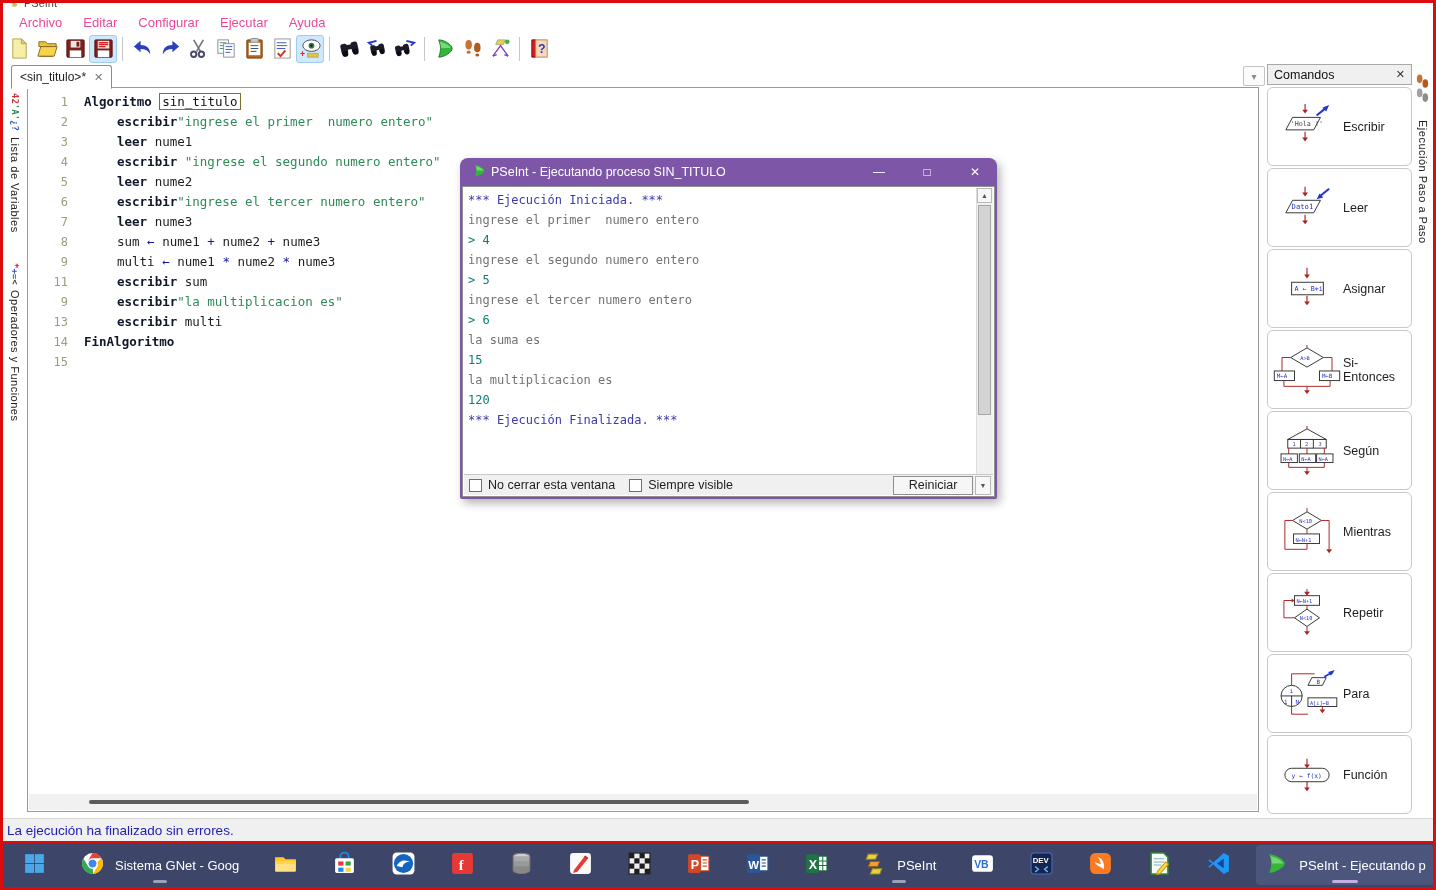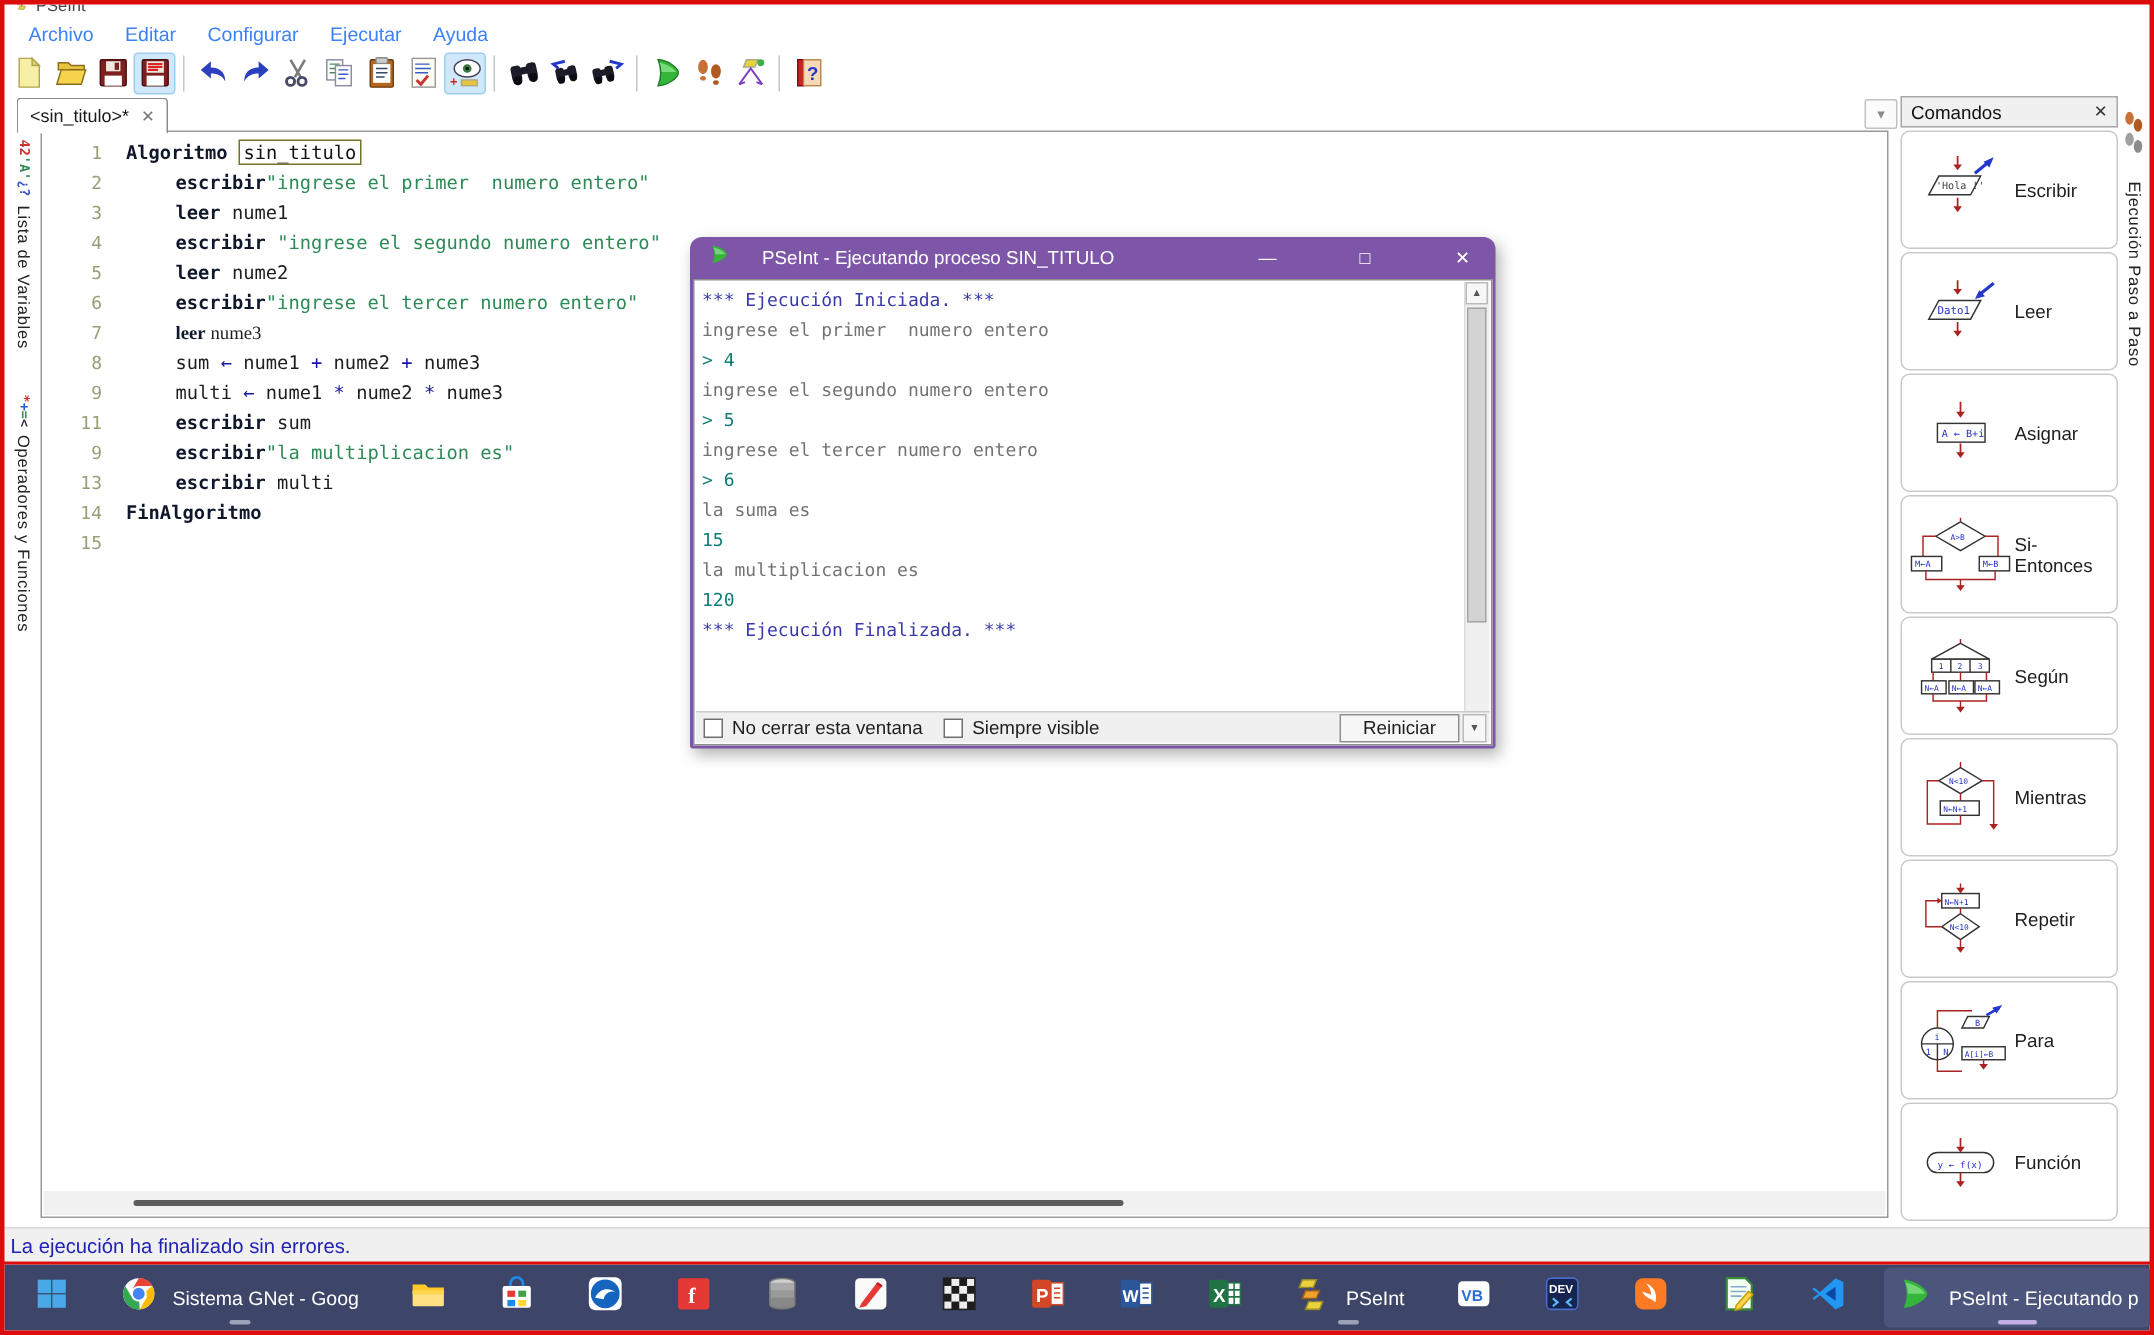--- a/index.html
+++ b/index.html
@@ -12,21 +12,21 @@
   .red.bottom{bottom:0;left:0;right:0;height:3px}
   .red.abovetask{top:841px;left:0;right:0;height:2px}
 
   
   .titlestrip{position:absolute;top:3px;left:3px;right:3px;height:9px;background:#fff;overflow:hidden}
   .titlestrip .inner{position:absolute;top:-6px;left:6px;display:flex;gap:5px;align-items:center;font-size:11px;color:#444}
   .titlestrip svg{width:10px;height:10px}
 
   
   .menubar{position:absolute;top:12px;left:3px;right:3px;height:21px;background:#fff;display:flex;align-items:center;padding-left:6px}
-  .mi{font-size:13px;color:#3b82f6;padding:2px 11px 2px 10px;cursor:default}
+  .mi{font-size:13px;color:#ec4899;padding:2px 11px 2px 10px;cursor:default}
 
   
   .toolbar{position:absolute;top:33px;left:3px;height:31px;display:flex;align-items:center;padding-left:2px;background:#fff}
   .tb{width:28px;height:28px;display:flex;align-items:center;justify-content:center;border-radius:3px;box-sizing:border-box}
   .tb svg{width:23px;height:23px}
   .tb.hl{background:#cfe8fb;border:1px solid #9ecdf0}
   .tbsep{width:1px;height:24px;background:#c6c6c6;margin:0 5px}
 
   
   .tab{position:absolute;left:11px;top:65px;height:22px;background:#fff;border:1px solid #8d8d8d;border-bottom:1px solid #fff;
@@ -68,21 +68,21 @@
   .cmd-icon svg{width:68px;height:50px}
   .cmd-label{font-size:12.5px;color:#1e1e1e}
 
   
   .rightrail{position:absolute;right:3px;top:64px;width:21px;height:750px;background:#fff;display:flex;flex-direction:column;align-items:center;padding-top:10px;box-sizing:border-box;gap:8px}
   .rightrail svg{width:15px;height:34px}
 
   
   .dialog{position:absolute;left:460px;top:158px;width:537px;height:341px;background:#7d56a8;border-radius:8px 8px 2px 2px;
     box-shadow:3px 4px 10px rgba(0,0,0,.3);z-index:20}
-  .dlg-title{height:28px;display:flex;align-items:center;padding:0 0 0 12px;gap:21px}
+  .dlg-title{height:28px;display:flex;align-items:center;padding:0 0 0 12px;gap:4px}
   .dlg-title svg{width:15px;height:15px}
   .dlg-title .txt{color:#fff;font-size:12.5px;flex:1}
   .dlg-btn{width:44px;height:28px;color:#fff;display:flex;align-items:center;justify-content:center;font-size:12px}
   .dlg-inner{position:absolute;top:28px;left:2px;right:2px;bottom:2px;background:#fff;border:1px solid #8f8f8f;box-sizing:border-box}
   .console{position:absolute;top:3px;left:5px;right:20px;bottom:23px;font-family:"DejaVu Sans Mono",monospace;font-size:12px;line-height:20px;white-space:pre;overflow:hidden}
   .c-system{color:#3939ac}
   .c-output{color:#737373}
   .c-input{color:#0e7d74}
   .vscroll{position:absolute;top:1px;right:1px;width:16px;bottom:22px;background:#f0f0f0;border-left:1px solid #dcdcdc}
   .varrow{position:absolute;left:0;width:15px;height:15px;background:#f7f7f7;border:1px solid #b9b9b9;box-sizing:border-box;
@@ -308,21 +308,21 @@
     </div>
 
   <div class="editor">
     <div class="codelines" id="codelines">
         <div class="codeline"><span class="gutter-num">1</span><span style="padding-left: 0px;"><span class="seg-kw">Algoritmo</span><span class="seg-pl"> </span><span class="seg-box">sin_titulo</span></span></div>
         <div class="codeline"><span class="gutter-num">2</span><span style="padding-left: 33px;"><span class="seg-kw">escribir</span><span class="seg-str">"ingrese el primer  numero entero"</span></span></div>
         <div class="codeline"><span class="gutter-num">3</span><span style="padding-left: 33px;"><span class="seg-kw">leer</span><span class="seg-pl"> nume1</span></span></div>
         <div class="codeline"><span class="gutter-num">4</span><span style="padding-left: 33px;"><span class="seg-kw">escribir</span><span class="seg-pl"> </span><span class="seg-str">"ingrese el segundo numero entero"</span></span></div>
         <div class="codeline"><span class="gutter-num">5</span><span style="padding-left: 33px;"><span class="seg-kw">leer</span><span class="seg-pl"> nume2</span></span></div>
         <div class="codeline"><span class="gutter-num">6</span><span style="padding-left: 33px;"><span class="seg-kw">escribir</span><span class="seg-str">"ingrese el tercer numero entero"</span></span></div>
-        <div class="codeline"><span class="gutter-num">7</span><span style="padding-left: 33px; font-family: Liberation Serif, serif;"><span class="seg-kw">leer</span><span class="seg-pl"> nume3</span></span></div>
+        <div class="codeline"><span class="gutter-num">7</span><span style="padding-left: 33px;"><span class="seg-kw">leer</span><span class="seg-pl"> nume3</span></span></div>
         <div class="codeline"><span class="gutter-num">8</span><span style="padding-left: 33px;"><span class="seg-pl">sum </span><span class="seg-op">←</span><span class="seg-pl"> nume1 </span><span class="seg-op">+</span><span class="seg-pl"> nume2 </span><span class="seg-op">+</span><span class="seg-pl"> nume3</span></span></div>
         <div class="codeline"><span class="gutter-num">9</span><span style="padding-left: 33px;"><span class="seg-pl">multi </span><span class="seg-op">←</span><span class="seg-pl"> nume1 </span><span class="seg-op">*</span><span class="seg-pl"> nume2 </span><span class="seg-op">*</span><span class="seg-pl"> nume3</span></span></div>
         <div class="codeline"><span class="gutter-num">11</span><span style="padding-left: 33px;"><span class="seg-kw">escribir</span><span class="seg-pl"> sum</span></span></div>
         <div class="codeline"><span class="gutter-num">9</span><span style="padding-left: 33px;"><span class="seg-kw">escribir</span><span class="seg-str">"la multiplicacion es"</span></span></div>
         <div class="codeline"><span class="gutter-num">13</span><span style="padding-left: 33px;"><span class="seg-kw">escribir</span><span class="seg-pl"> multi</span></span></div>
         <div class="codeline"><span class="gutter-num">14</span><span style="padding-left: 0px;"><span class="seg-kw">FinAlgoritmo</span></span></div>
         <div class="codeline"><span class="gutter-num">15</span><span style="padding-left: 0px;"></span></div>
       </div>
     <div class="hscroll">
       <div class="hthumb"></div>

